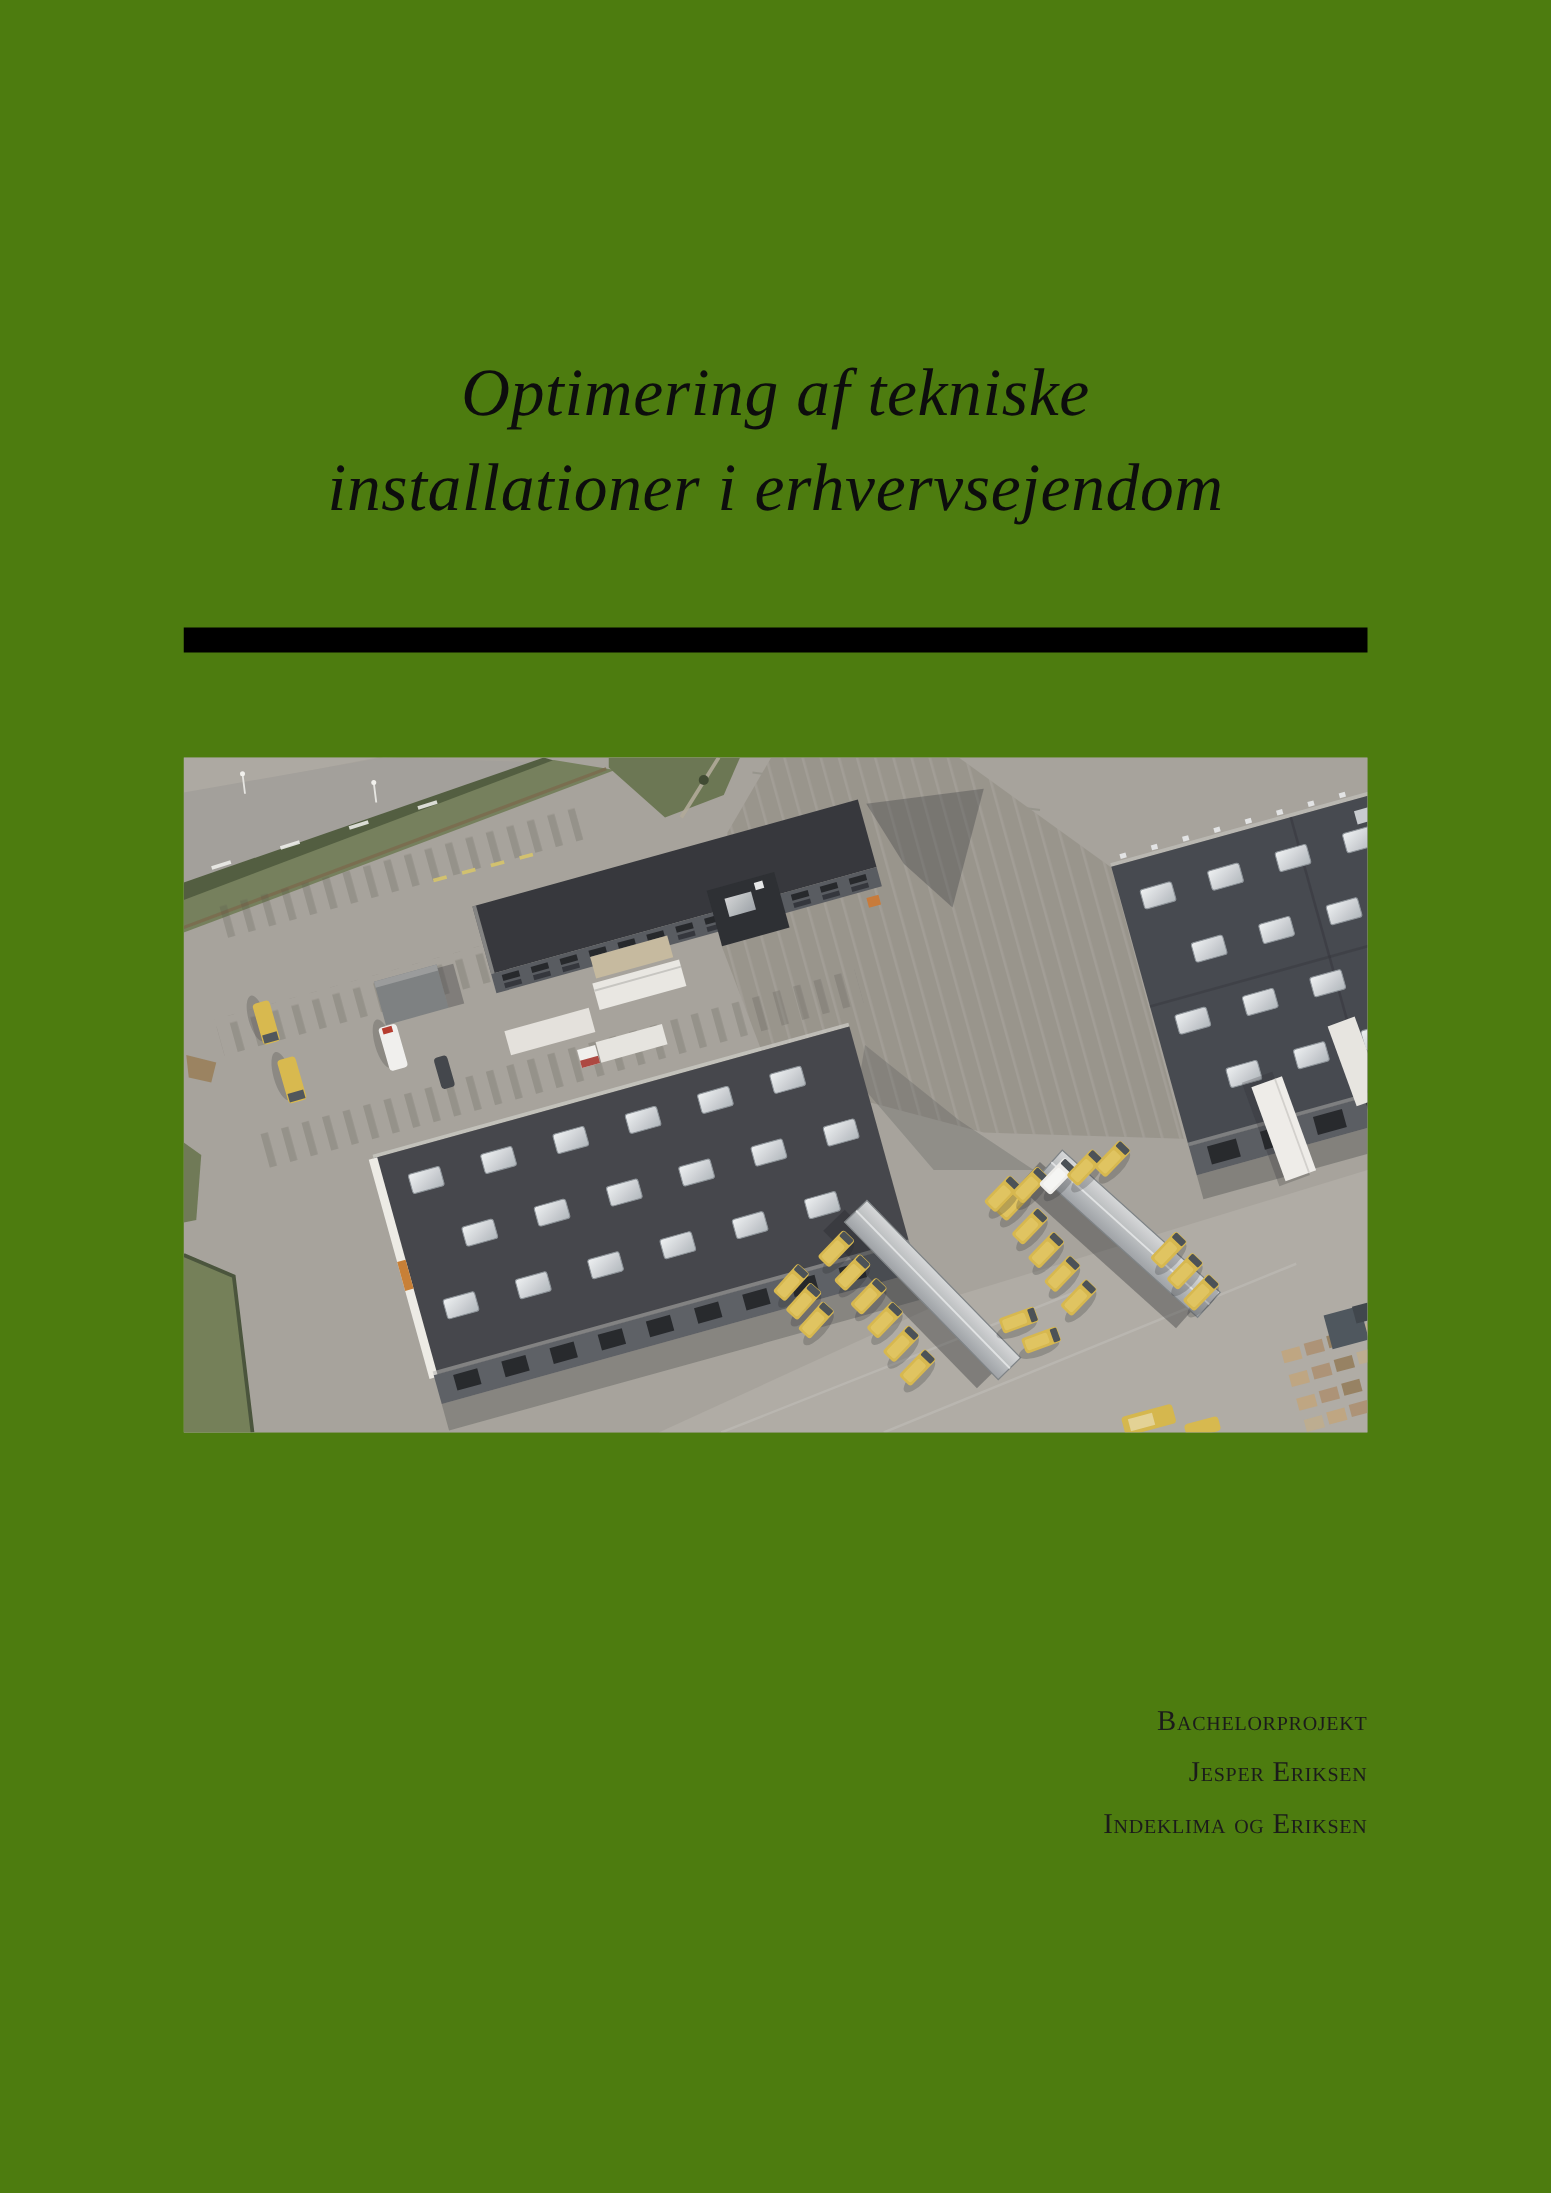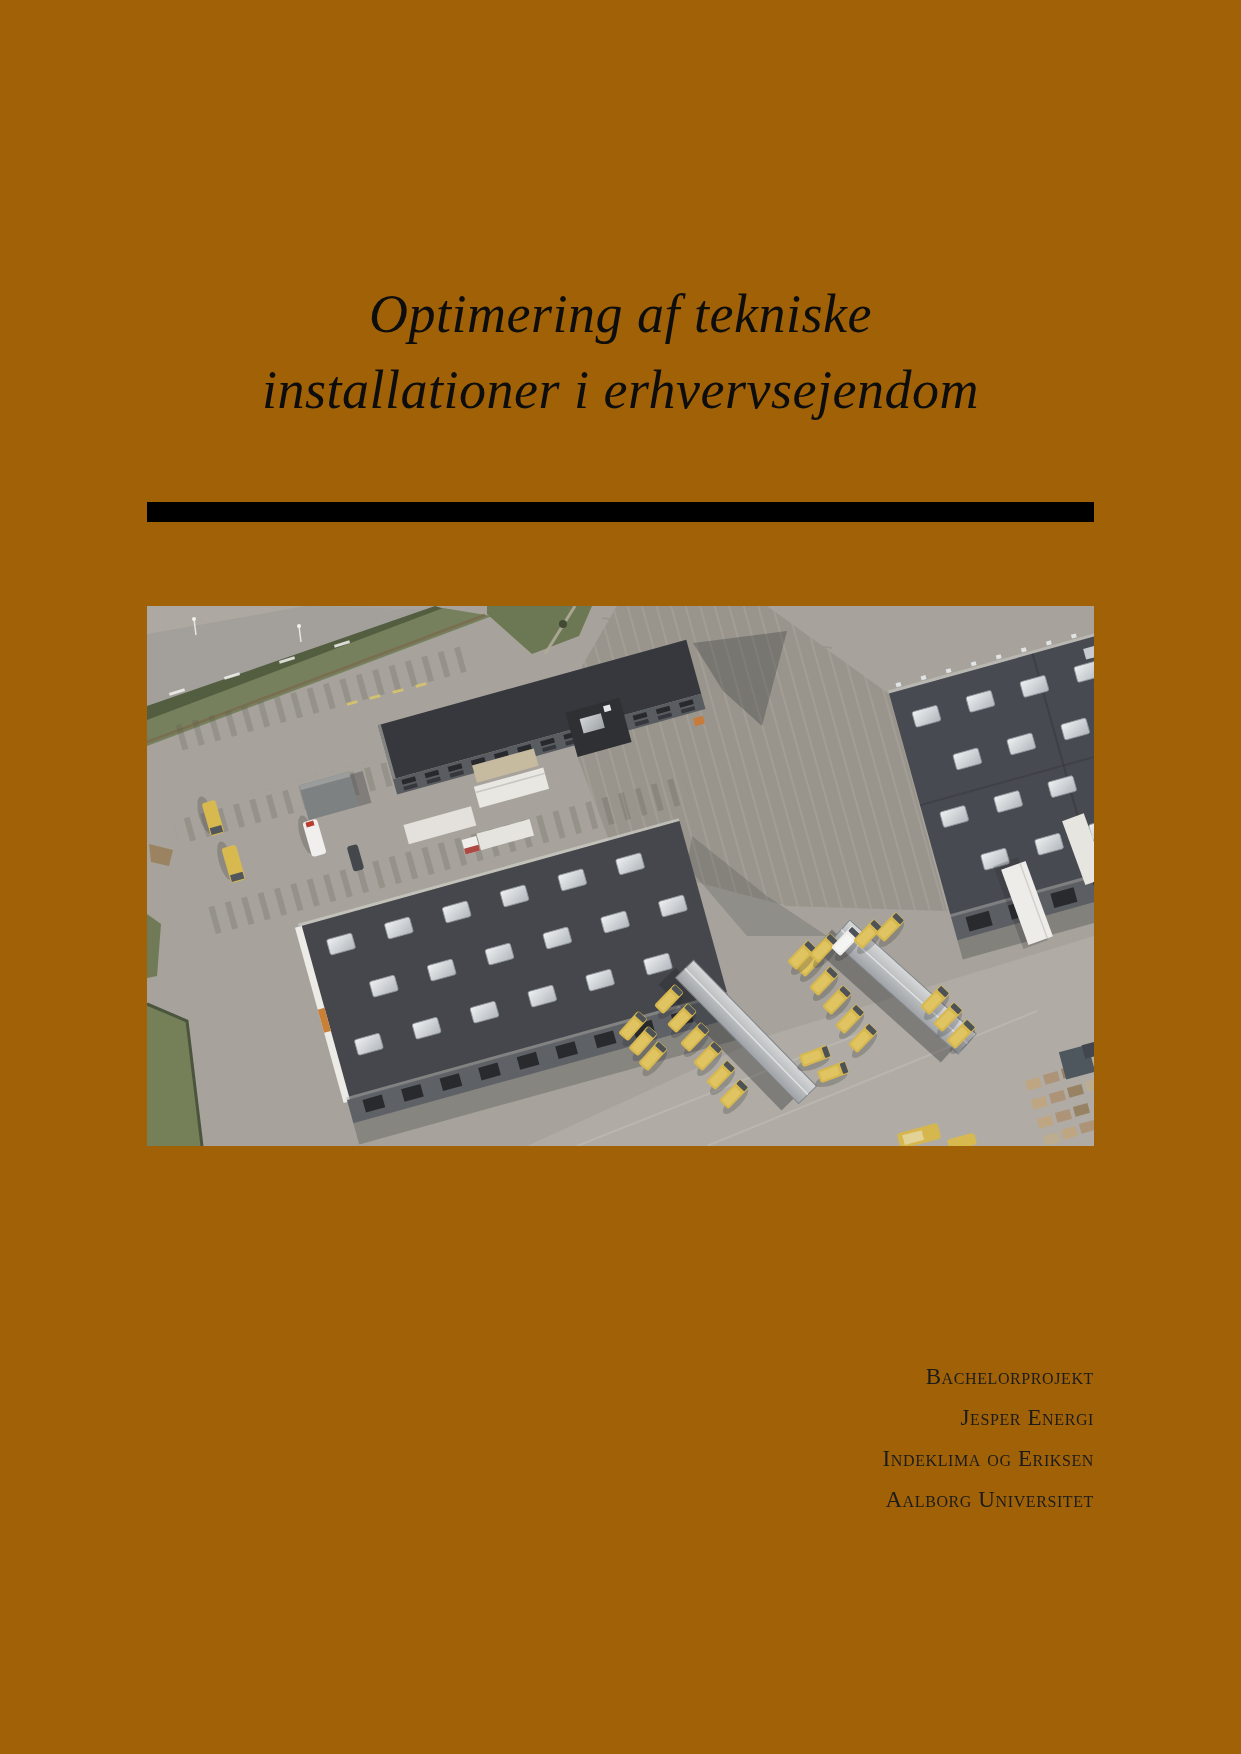--- a/index.html
+++ b/index.html
@@ -1,17 +1,17 @@
 <!DOCTYPE html>
 <html><head>
 <meta charset="utf-8">
 <style>
   html,body{margin:0;padding:0;background:#ffffff;}
   body{width:1241px;height:1754px;position:relative;font-family:"Liberation Serif",serif;}
-  .page{position:absolute;inset:0;background:#a16207;overflow:hidden;}
+  .page{position:absolute;inset:0;background:#4d7c0f;overflow:hidden;}
 
   .title{
     position:absolute;left:147px;top:276px;width:947px;margin:0;
     text-align:center;font-family:"Liberation Serif",serif;
     font-style:italic;font-weight:400;font-size:54px;line-height:76px;
     color:#0d0d0d;letter-spacing:0.5px;
   }
 
   .rule{position:absolute;left:147px;top:502px;width:947px;height:20px;background:#000000;}
 
@@ -469,18 +469,17 @@
           <line x1="47" y1="13" x2="49" y2="29" stroke="#e8e7e3" stroke-width="1.5"></line>
           <circle cx="47" cy="13" r="2" fill="#f4f3ef"></circle>
           <line x1="152" y1="20" x2="154" y2="36" stroke="#e8e7e3" stroke-width="1.5"></line>
           <circle cx="152" cy="20" r="2" fill="#f4f3ef"></circle>
         </g>
     </svg>
   </figure>
 
   <div class="footer">
     <div>Bachelorprojekt</div>
-    <div>Jesper Energi</div>
+    <div>Jesper Eriksen</div>
     <div>Indeklima og Eriksen</div>
-    <div>Aalborg Universitet</div>
   </div>
 
 </div>
 
 </body></html>

